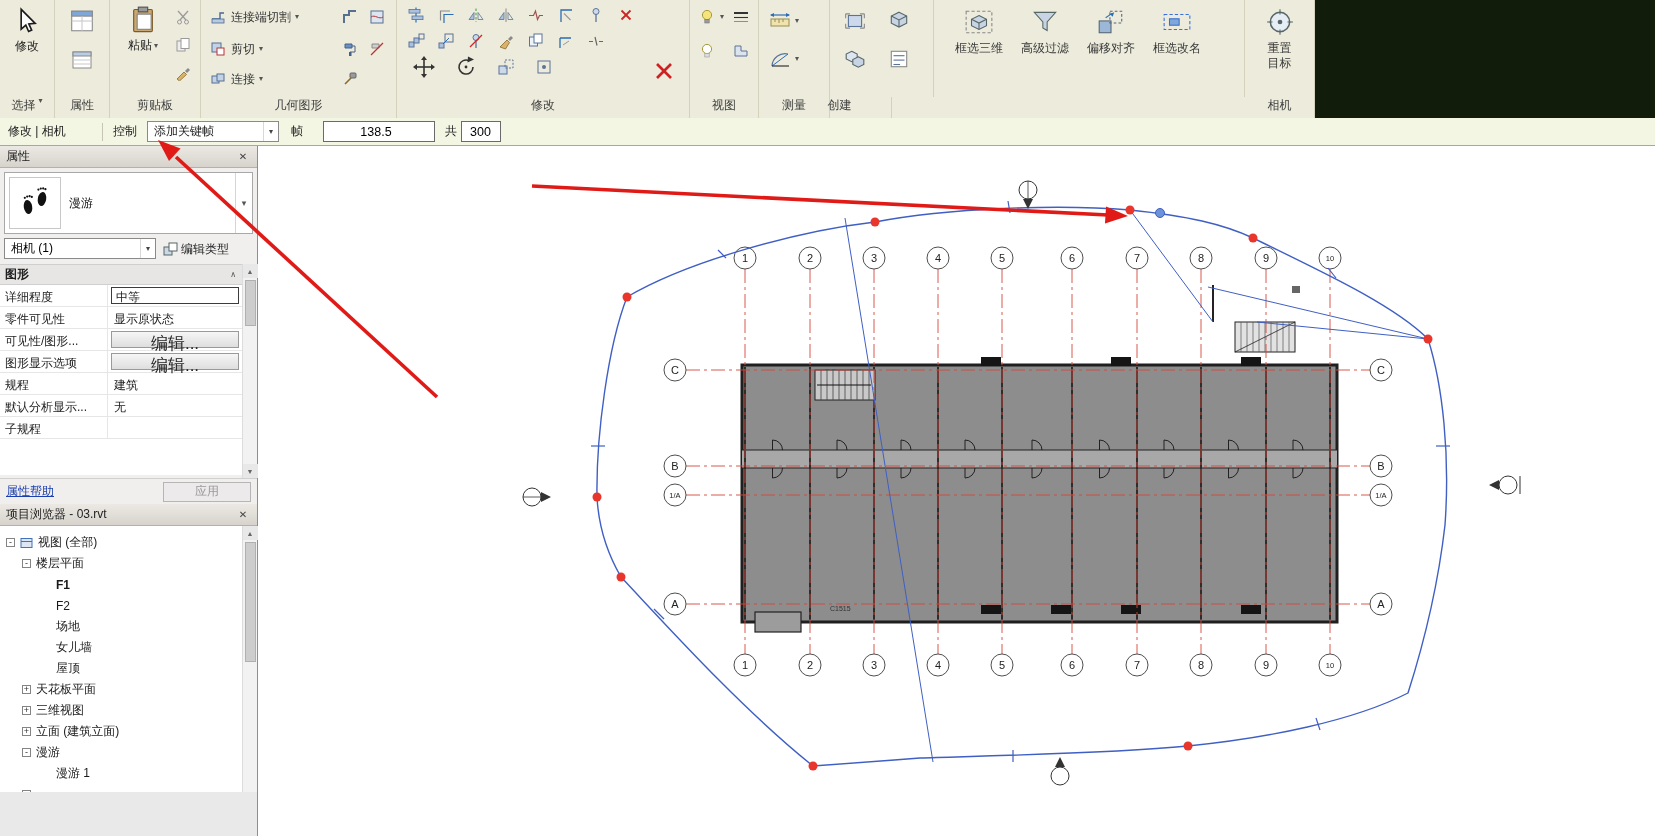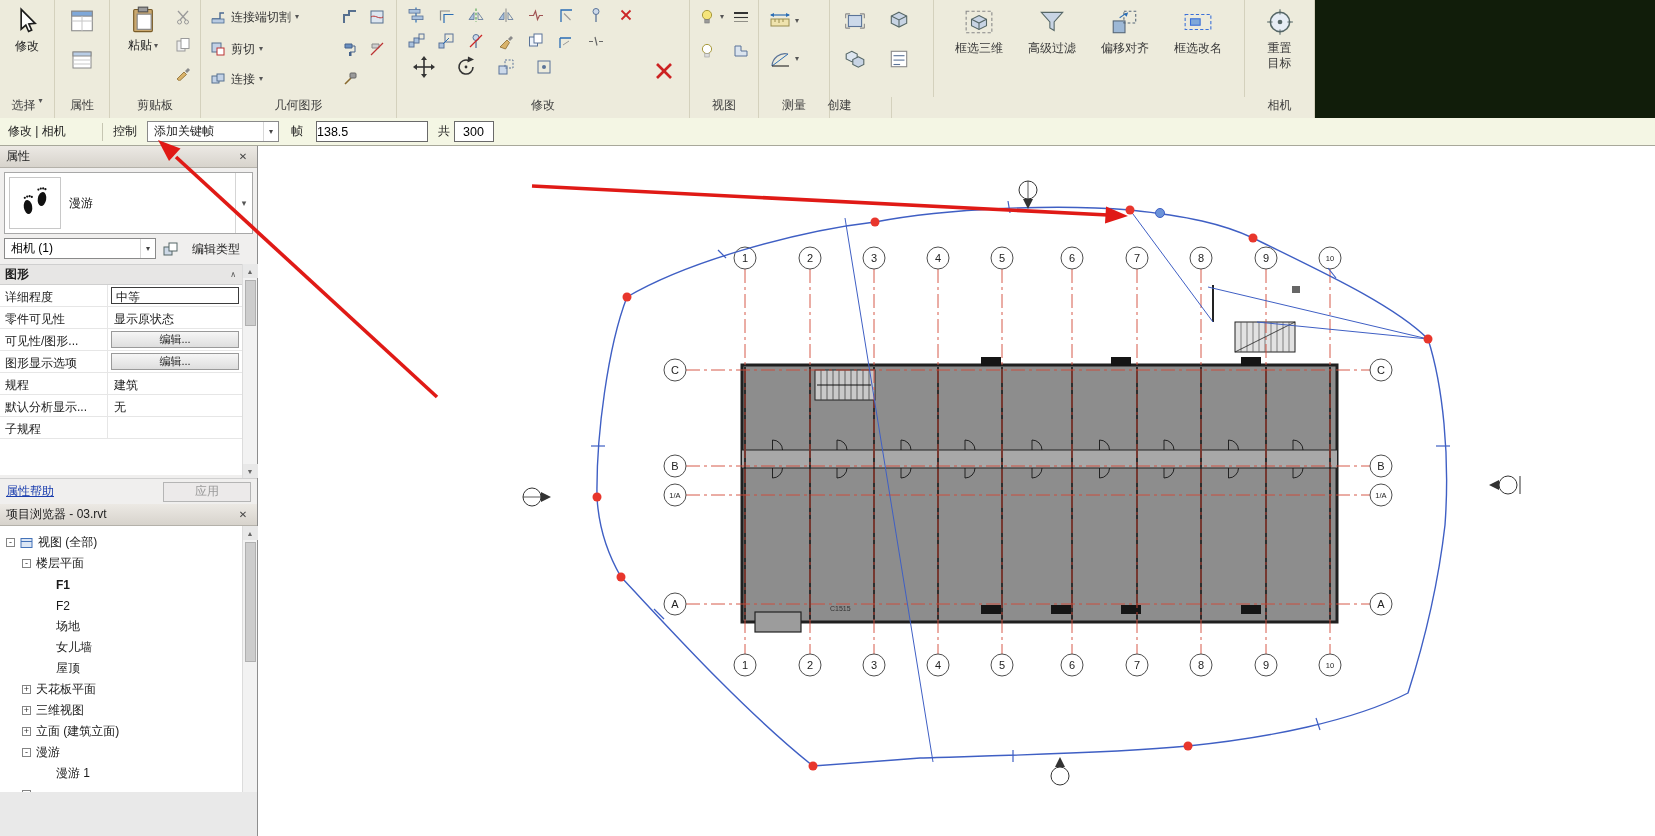--- a/index.html
+++ b/index.html
@@ -15,49 +15,49 @@
 .vstack{display:flex;flex-direction:column;align-items:center;gap:10px;padding-top:8px}
 .tbtn{cursor:pointer}
 .paste-big{position:absolute;left:10px;top:6px;width:46px;display:flex;flex-direction:column;align-items:center;gap:3px;font-size:12px;color:#222;cursor:pointer}
 .lblrow{display:flex;align-items:center;gap:2px}
 .clip-col{position:absolute;left:64px;top:8px;display:flex;flex-direction:column;gap:10px}
 .tool-sm{width:18px;height:18px;display:flex;align-items:center;justify-content:center;cursor:pointer}
 .tool-lg{width:22px;height:22px;display:flex;align-items:center;justify-content:center;cursor:pointer}
 .trow{position:absolute;display:flex;align-items:center;gap:4px;font-size:12px;color:#333}
 .mrow{position:absolute;display:flex;gap:12px;align-items:center}
 .mbtn{display:flex;flex-direction:column;align-items:center;gap:4px;font-size:12px;color:#3a3a3a;padding-top:7px;width:62px;cursor:pointer;text-align:center;line-height:1.25}
-.master-wrap{display:flex;padding-left:14px;gap:11px}
+.master-wrap{display:flex;padding-left:14px;gap:4px}
 
 .optbar{position:absolute;left:0;top:118px;width:1655px;height:28px;background:#f4f6e4;border-bottom:1px solid #a8a89a;display:flex;align-items:center;font-size:12px;color:#222}
 .vdiv{width:1px;height:18px;background:#c6c6b2;margin:0 10px}
 .combo{background:#fff;border:1px solid #8a8a8a;display:flex;align-items:center;font-size:12px;padding-left:6px;height:21px}
 .combo .ccaret{margin-left:auto;width:15px;align-self:stretch;display:flex;align-items:center;justify-content:center;font-size:8px;color:#444;border-left:1px solid #d8d8d8}
 .kcombo{width:132px;margin-left:10px}
 .num-input{height:21px;border:1px solid #6a6a6a;background:#fff;font-family:inherit;font-size:12.5px}
 
 .panels{position:absolute;left:0;top:146px;width:258px;height:690px;background:#e9e9e9;border-right:1px solid #8e8e8e}
 .phead{height:22px;background:linear-gradient(#ece9e4,#d7d3cc);border-bottom:1px solid #b4b1aa;display:flex;align-items:center;padding:0 6px;font-size:12px;color:#222}
 .xbtn{margin-left:auto;font-size:10px;color:#444;width:16px;text-align:center;cursor:pointer}
 .props{position:absolute;left:0;top:0;width:257px;height:358px;background:#f0efee}
 .typebox{margin:4px;height:62px;background:#fff;border:1px solid #a8a8a8;display:flex;align-items:center;position:relative;cursor:pointer}
 .typeicon{width:52px;height:52px;margin:4px;border:1px solid #c8c8c8;display:flex;align-items:center;justify-content:center;background:#fff}
 .typename{font-size:12px;color:#111;margin-left:4px}
 .typecaret{position:absolute;right:0;top:0;bottom:0;width:17px;border-left:1px solid #d5d5d5;display:flex;align-items:center;justify-content:center;font-size:9px;color:#555}
 .instrow{display:flex;margin:0 4px 0;gap:4px;height:22px}
 .inst{width:152px}
-.edittype{display:flex;align-items:center;gap:14px;font-size:12px;color:#222;padding:0 3px;cursor:pointer}
+.edittype{display:flex;align-items:center;gap:3px;font-size:12px;color:#222;padding:0 3px;cursor:pointer}
 .pgrid{margin:4px 15px 0 0;background:#eab308;border-top:1px solid #cfcfcf}
 .psect{height:20px;background:#e7e6e5;display:flex;align-items:center;padding-left:5px;font-size:12px;font-weight:bold;color:#222;border-bottom:1px solid #cfcfcf}
 .sectcol{margin-left:auto;margin-right:6px;font-size:8px;font-weight:normal;color:#555}
 .prow{height:22px;display:flex;border-bottom:1px solid #e6e6e6;font-size:12px;background:#fff}
 .plabel{width:108px;border-right:1px solid #e6e6e6;padding:4px 0 0 5px;color:#222;white-space:nowrap;overflow:hidden}
 .pval{flex:1;padding:2px 3px;color:#222}
 .pval.txt{padding-top:4px;padding-left:6px}
 .pinput{height:17px;border:1px solid #3c3c3c;background:#fff;padding:1px 0 0 4px;font-size:12px}
-.pbtn{width:100%;height:17px;background:linear-gradient(#f6f6f6,#dedede);border:1px solid #9a9a9a;font-size:11px;color:#222;font-family:inherit;cursor:pointer}
+.pbtn{width:100%;height:17px;background:linear-gradient(#f6f6f6,#dedede);border:1px solid #9a9a9a;font-size:17px;color:#222;font-family:inherit;cursor:pointer}
 .pfill{height:36px;background:#fff}
 .pscroll{position:absolute;right:0;top:118px;width:15px;height:214px;background:#f2f2f2;border-left:1px solid #dcdcdc;display:flex;flex-direction:column;align-items:center}
 .sarr{height:14px;width:15px;background:#e8e8e8;font-size:7px;color:#666;display:flex;align-items:center;justify-content:center;cursor:pointer}
 .sarr.bot{margin-top:auto}
 .sthumb{width:11px;height:46px;background:#cdcdcd;border:1px solid #b0b0b0;margin-top:2px;cursor:grab}
 .pfoot{position:absolute;left:0;right:0;bottom:0;height:26px;display:flex;align-items:center;padding:0 6px;background:#f0efee;border-top:1px solid #d0d0d0}
 .phelp{font-size:12px;color:#1c3fae;text-decoration:underline;cursor:pointer}
 .papply{margin-left:auto;width:88px;height:20px;background:#eceaea;border:1px solid #b5b5b5;color:#9a9a9a;font-size:12px;display:flex;align-items:center;justify-content:center}
 .browser{position:absolute;left:0;top:358px;width:257px;height:288px;background:#f0efee}
 .btree{position:absolute;top:22px;left:0;right:15px;bottom:0;background:#fff;overflow:hidden;padding-top:6px}
@@ -525,21 +525,21 @@
 
   <div class="optbar">
     <span style="margin-left:8px;width:84px">修改 | 相机</span>
     <span class="vdiv"></span>
     <span>控制</span>
     <div class="combo kcombo">
       <span>添加关键帧</span>
       <span class="ccaret">▾</span>
     </div>
     <span style="margin-left:12px">帧</span>
-    <input class="num-input" style="width: 112px; margin-left: 13px; text-align: left; padding-right: 6px;" value="138.5">
+    <input class="num-input" style="width: 112px; margin-left: 20px; text-align: center; padding-right: 6px;" value="138.5">
     <span style="margin-left:10px">共</span>
     <input class="num-input" style="width: 40px; margin-left: 4px; padding-left: 8px;" value="300">
   </div>
 
   <div class="panels">
 
     <div class="props">
       <div class="phead">
         <span>属性</span>
         <span class="xbtn">✕</span>

